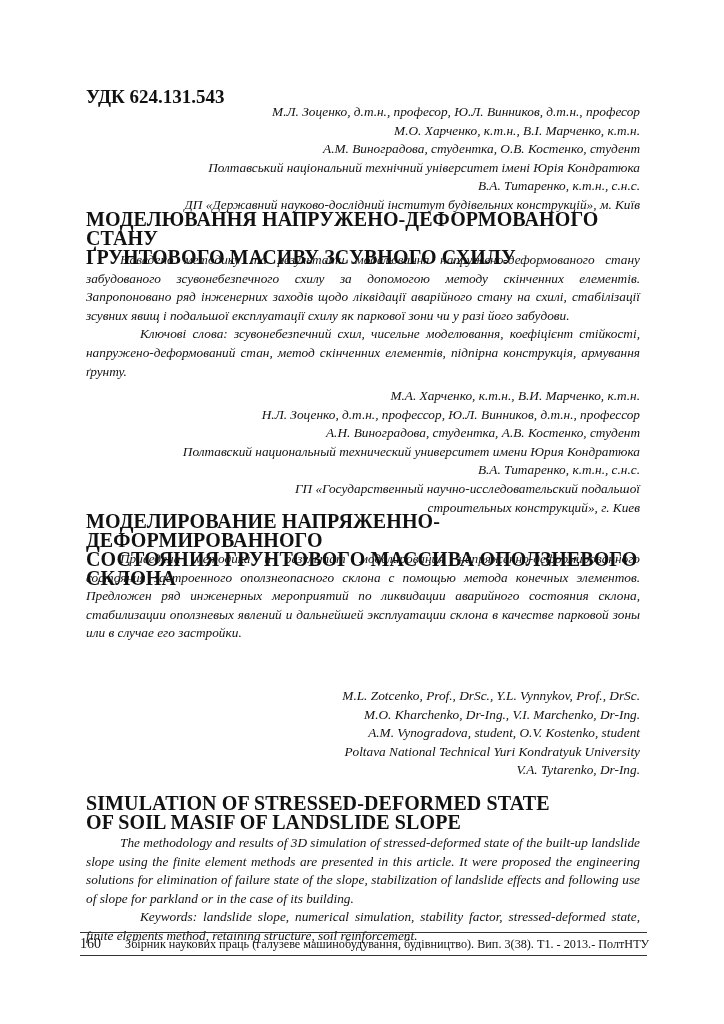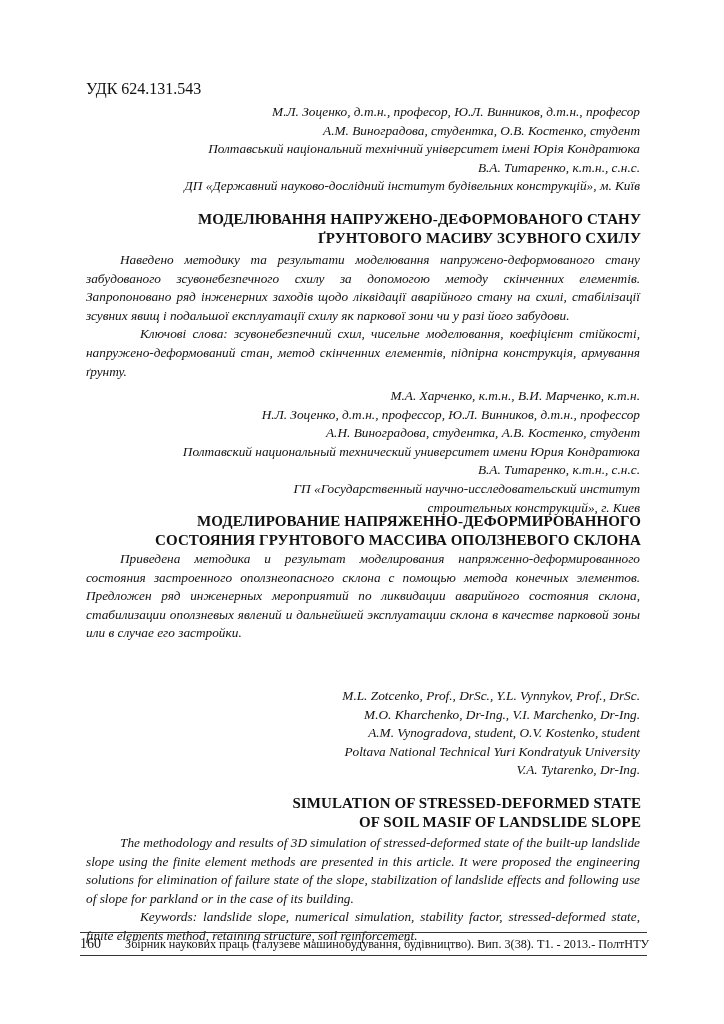--- a/index.html
+++ b/index.html
@@ -1,55 +1,56 @@
 <!DOCTYPE html>
 <html><head>
   <meta charset="utf-8">
   <style>
     html, body { margin: 0; padding: 0; background: #ffffff; }
     body { width: 724px; height: 1024px; position: relative; overflow: hidden; color: #111; font-family: "Liberation Serif", "DejaVu Serif", serif; }
-    .udk { position: absolute; left: 86px; top: 80px; font-weight: normal; font-size: 16px; }
+    .udk { position: absolute; left: 86px; top: 86px; font-weight: bold; font-size: 19px; }
     .authors { position: absolute; right: 84px; text-align: right; font-style: italic; font-size: 13.3px; line-height: 18.6px; white-space: nowrap; }
     .authors div { margin: 0; }
-    .title { position: absolute; left: 86px; width: 555px; text-align: right; font-weight: bold; font-size: 15px; line-height: 19px; letter-spacing: 0.1px; }
+    .title { position: absolute; left: 86px; width: 555px; text-align: left; font-weight: bold; font-size: 20px; line-height: 19px; letter-spacing: 0.1px; }
     .abstract { position: absolute; left: 86px; width: 554px; font-style: italic; font-size: 13.3px; line-height: 18.6px; text-align: justify; }
     .abstract p { margin: 0; text-indent: 34px; }
     .abstract .kw { font-weight: normal; margin-left: 20px; }
     .footer-rule { position: absolute; left: 80px; width: 567px; height: 0; border-top: 1.5px solid #333; }
     .footer { position: absolute; left: 80px; width: 567px; top: 936px; font-size: 12.2px; white-space: nowrap; }
     .footer .pg { display: inline-block; width: 42px; text-align: left; font-size: 14px; }
   </style>
 </head>
 <body>
 
 <div class="udk">УДК 624.131.543</div>
 
 <div class="authors" style="top:103px;margin-left:44px;">
   <div>М.Л. Зоценко, д.т.н., професор, Ю.Л. Винников, д.т.н., професор</div>
+  <div>М.О. Харченко, к.т.н.,  В.І. Марченко, к.т.н.</div>
   <div>А.М. Виноградова, студентка,  О.В. Костенко, студент</div>
   <div>Полтавський національний технічний університет імені Юрія Кондратюка</div>
   <div>В.А. Титаренко, к.т.н., с.н.с.</div>
   <div>ДП «Державний науково-дослідний інститут будівельних конструкцій», м. Київ</div>
 </div>
 <div class="title" style="top:210px;">
   <div>МОДЕЛЮВАННЯ НАПРУЖЕНО-ДЕФОРМОВАНОГО СТАНУ</div>
   <div>ҐРУНТОВОГО МАСИВУ ЗСУВНОГО СХИЛУ</div>
 </div>
 <div class="abstract" style="top:251px;">
   <p>Наведено методику та результати моделювання напружено-деформованого стану забудованого зсувонебезпечного схилу за допомогою методу скінченних елементів. Запропоновано ряд інженерних заходів щодо ліквідації аварійного стану на схилі, стабілізації зсувних явищ і подальшої експлуатації схилу як паркової зони чи у разі його забудови.</p>
   <p><span class="kw">Ключові слова:</span><span> зсувонебезпечний схил, чисельне моделювання, коефіцієнт стійкості, напружено-деформований стан, метод скінченних елементів, підпірна конструкція, армування ґрунту.</span></p>
 </div>
 
 <div class="authors" style="top:387px;">
   <div>М.А. Харченко, к.т.н.,  В.И. Марченко, к.т.н.</div>
   <div>Н.Л. Зоценко, д.т.н., профессор,  Ю.Л. Винников, д.т.н., профессор</div>
   <div>А.Н. Виноградова, студентка,  А.В. Костенко, студент</div>
   <div>Полтавский национальный технический университет имени Юрия Кондратюка</div>
   <div>В.А. Титаренко, к.т.н., с.н.с.</div>
-  <div>ГП «Государственный научно-исследовательский институт</div>
+  <div>ГП «Государственный научно-исследовательский подальшої</div>
   <div>строительных конструкций», г. Киев</div>
 </div>
 <div class="title" style="top:512px;">
   <div>МОДЕЛИРОВАНИЕ НАПРЯЖЕННО-ДЕФОРМИРОВАННОГО</div>
   <div>СОСТОЯНИЯ ГРУНТОВОГО МАССИВА ОПОЛЗНЕВОГО СКЛОНА</div>
 </div>
 <div class="abstract" style="top:550px;">
   <p>Приведена методика и результат моделирования напряженно-деформированного состояния застроенного оползнеопасного склона с помощью метода конечных элементов. Предложен ряд инженерных мероприятий по ликвидации аварийного состояния склона, стабилизации оползневых явлений и дальнейшей эксплуатации склона в качестве парковой зоны или в случае его застройки.</p>
 </div>
 

